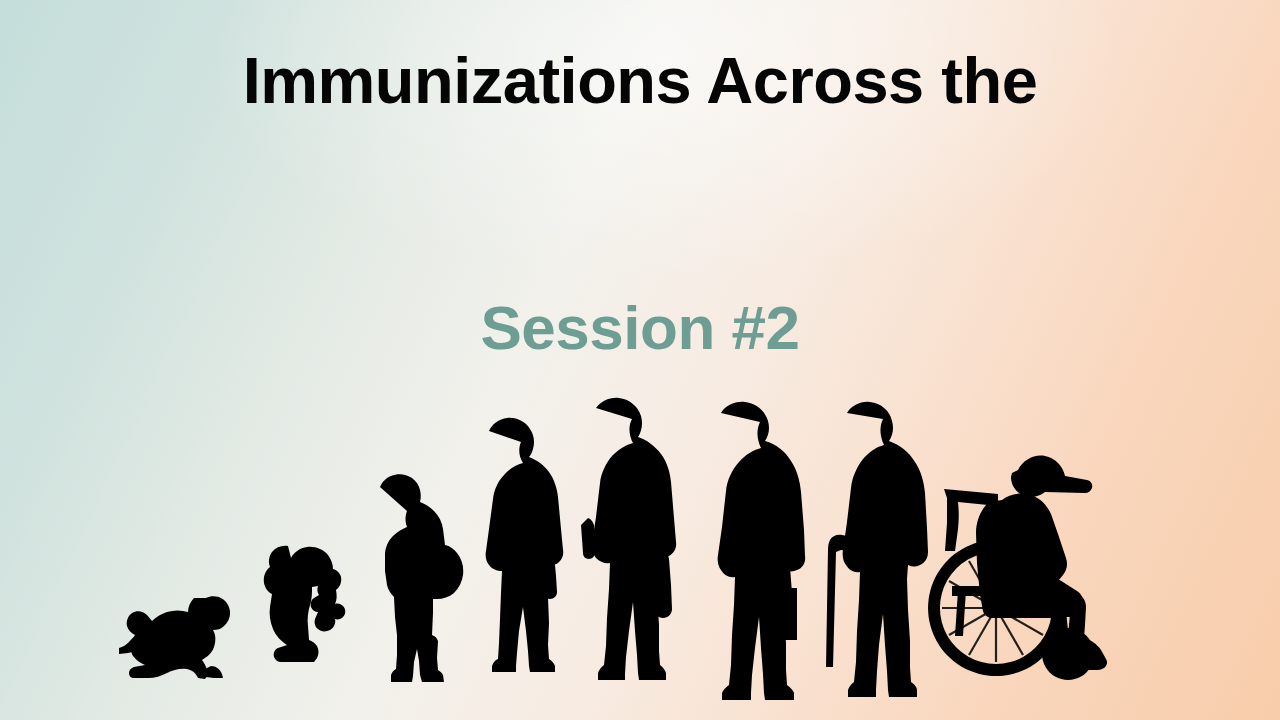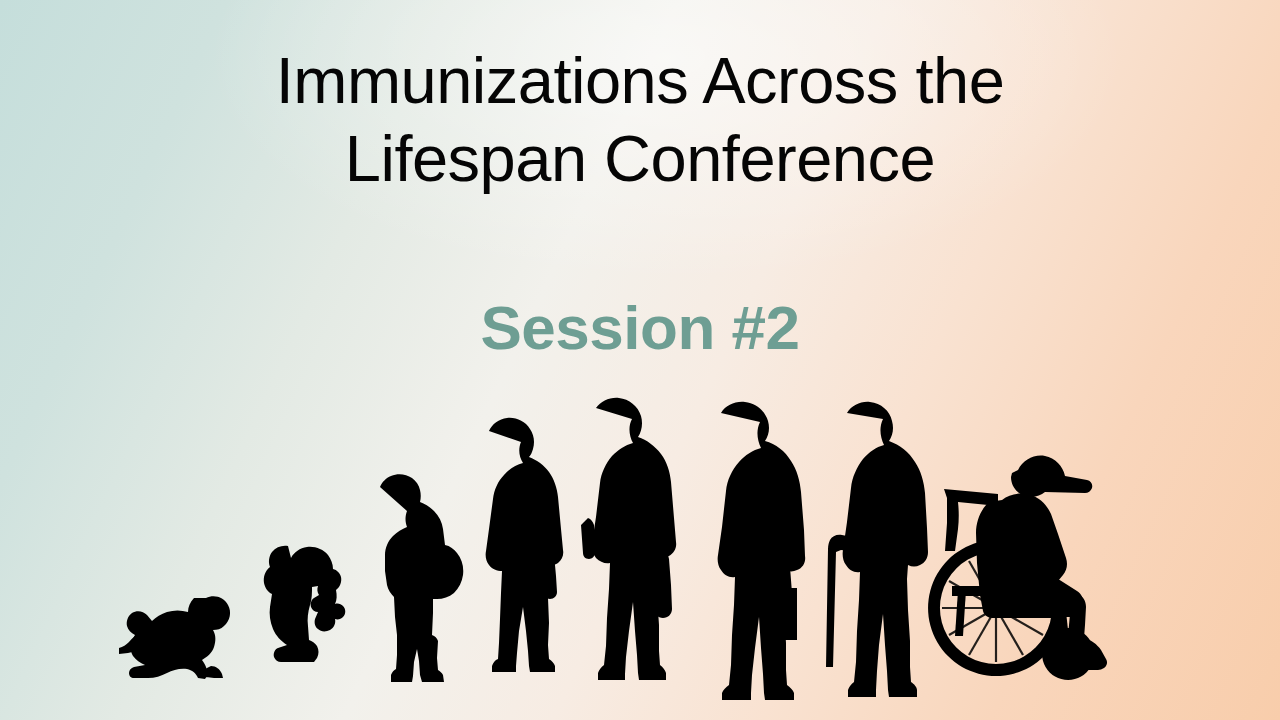--- a/index.html
+++ b/index.html
@@ -44,21 +44,21 @@
     text-align: center;
     z-index: 3;
   }
   #title-block { top: 42px; }
   #subtitle-block { top: 247px; margin-top: 44px; }
 
   .title-line {
     display: block;
     font-size: 65px;
     line-height: 78px;
-    font-weight: normal;
+    font-weight: bold;
     color: #050505;
     letter-spacing: -0.5px;
     white-space: nowrap;
   }
   #subtitle {
     display: block;
     font-size: 62px;
     line-height: 74px;
     font-weight: bold;
     color: #6e9e93;
@@ -77,21 +77,20 @@
   #figures svg { display: block; width: 1280px; height: 720px; }
   .sil { fill: #000000; }
 </style>
 </head>
 <body>
 
 <div id="slide">
 
   <div class="text-block" id="title-block">
     <span class="title-line">Immunizations Across the</span>
-    <span class="title-line">Lifespan Conference</span>
   </div>
 
   <div class="text-block" id="subtitle-block">
     <span id="subtitle">Session #2</span>
   </div>
 
   <div id="figures">
     <svg viewBox="0 0 1280 720" xmlns="http://www.w3.org/2000/svg" aria-hidden="true">
 
       <g>

